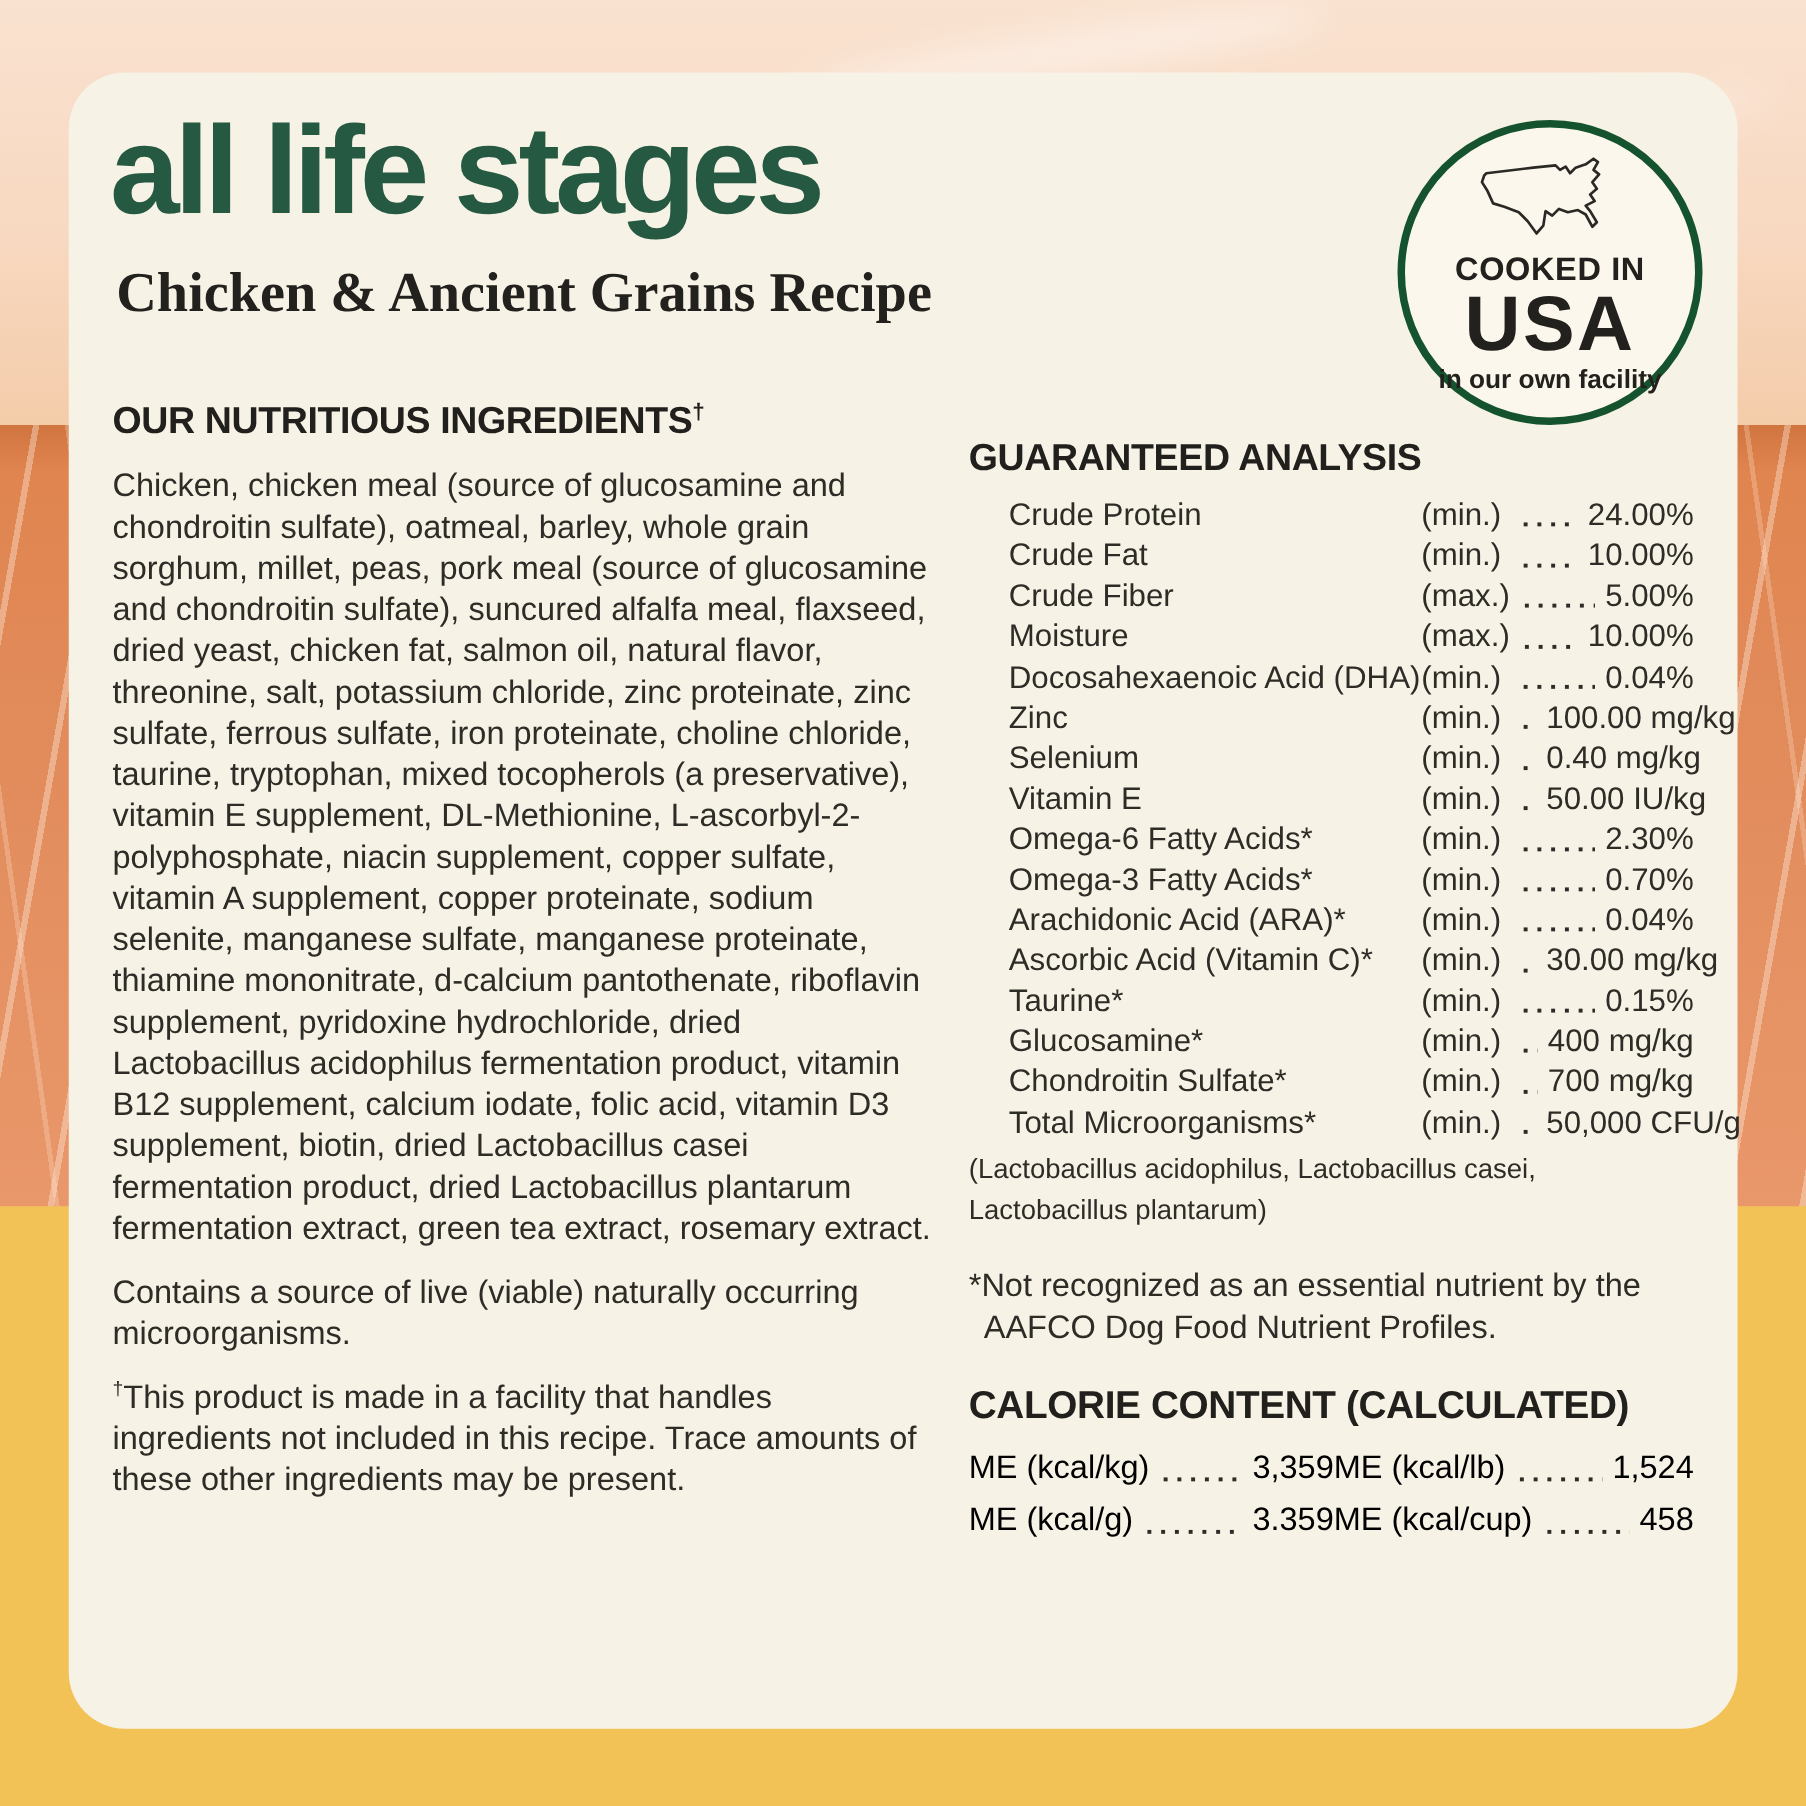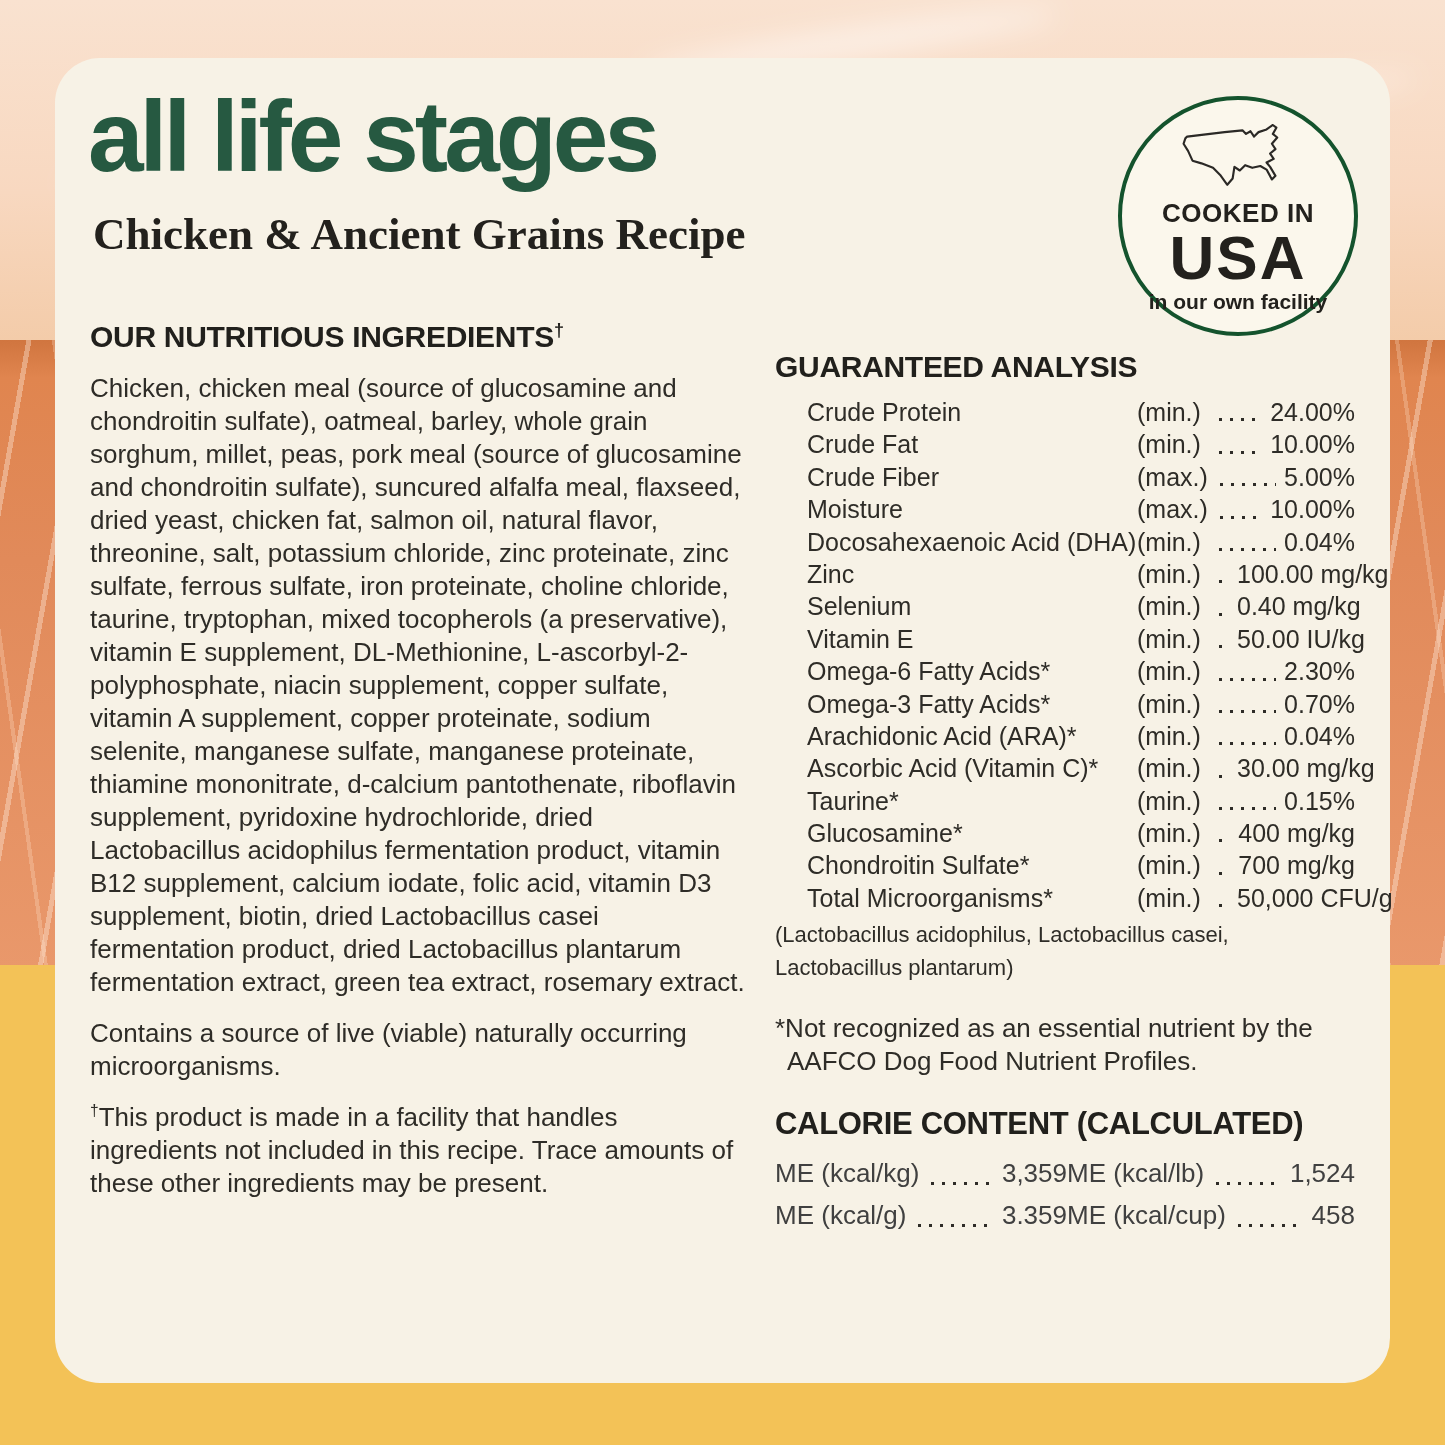--- a/index.html
+++ b/index.html
@@ -26,21 +26,21 @@
   .card{position:absolute;left:55px;top:58px;width:1335px;height:1325px;
     background:#f7f2e6;border-radius:45px;}
 
   .title{position:absolute;left:33px;top:26px;font-size:100px;line-height:1.05;
     font-weight:bold;letter-spacing:-4px;color:#265941;}
   .subtitle{position:absolute;left:38px;top:150px;font-family:"Liberation Serif",serif;
     font-weight:bold;font-size:45px;color:#23211d;letter-spacing:0;}
 
   
   .badge{position:absolute;left:1063px;top:38px;width:232px;height:232px;border-radius:50%;
-    background:#fbf7ec;border:4px solid #14532d;display:flex;flex-direction:column;
+    background:#fbf7ec;border:6px solid #14532d;display:flex;flex-direction:column;
     align-items:center;justify-content:flex-start;text-align:center;}
   .badge svg{margin-top:22px;}
   .badge-line1{font-size:26px;font-weight:bold;letter-spacing:.5px;margin-top:4px;color:#23211d;}
   .badge-line2{font-size:62px;font-weight:bold;letter-spacing:2px;line-height:.92;color:#23211d;}
   .badge-line3{font-size:21px;font-weight:bold;margin-top:4px;color:#23211d;}
 
   .h2{font-size:30px;font-weight:bold;color:#21201c;letter-spacing:-.3px;margin:0;}
   .body-text{font-size:26px;line-height:33px;color:#2e2c27;margin:0;}
 
   .col-left{position:absolute;left:35px;top:262px;width:655px;}
@@ -56,21 +56,21 @@
   .ga-basis{flex:0 0 70px;white-space:nowrap;}
   .dots{flex:1 1 auto;align-self:stretch;margin:0 8px;min-width:14px;
     background-image:radial-gradient(circle,#2e2c27 1.7px,transparent 2px);
     background-size:11px 11px;background-repeat:repeat-x;background-position:left bottom 5px;}
   .ga-value{white-space:nowrap;text-align:right;}
   .strains-note{font-size:22px;line-height:33px;color:#2e2c27;margin-top:2px;}
   .aafco-note{font-size:26px;line-height:33px;color:#2e2c27;margin-top:28px;text-indent:-12px;padding-left:12px;}
 
   .cal-heading{margin-top:28px;font-size:31px;}
   .cal-grid{margin-top:16px;display:grid;grid-template-columns:292px 288px;column-gap:0;row-gap:6px;}
-  .cal-cell{display:flex;align-items:baseline;font-size:26px;color:#404040;height:36px;}
+  .cal-cell{display:flex;align-items:baseline;font-size:26px;color:#000000;height:36px;}
   .cal-label{white-space:nowrap;}
   .cal-value{white-space:nowrap;}
 </style>
 </head>
 <body>
 
 <div class="stage">
 
   <div class="bg-sky">
     <div class="streak s1"></div>

